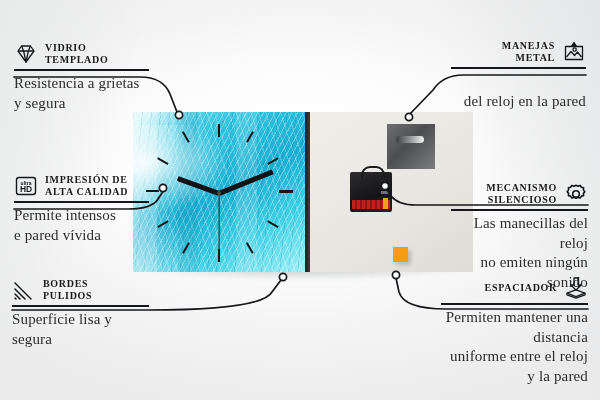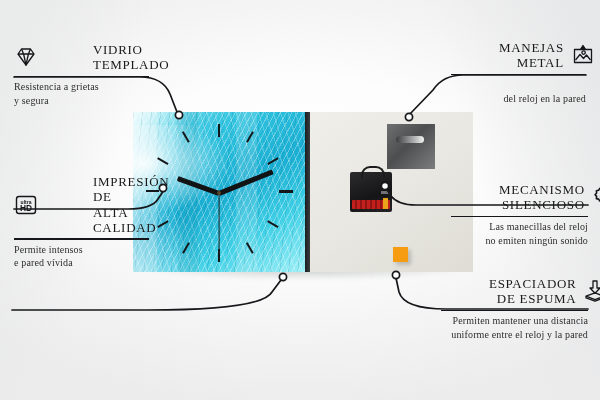--- a/index.html
+++ b/index.html
@@ -98,32 +98,32 @@
     position:absolute;left:140px;top:268px;width:330px;height:12px;
     background:radial-gradient(ellipse at 50% 0%, rgba(90,95,100,.33) 0%, rgba(90,95,100,0) 72%);
     filter:blur(2px);
   }
 
   
   .callout{position:absolute;}
   .co-head{display:flex;align-items:center;gap:7px;}
   .co-title{
     font-family:"Liberation Serif", serif;
-    font-size:13px;font-weight:400;letter-spacing:.7px;
-    color:#1a1a1a;line-height:1.18;text-transform:uppercase;margin-left:48px;
+    font-size:10px;font-weight:700;letter-spacing:.7px;
+    color:#1a1a1a;line-height:1.18;text-transform:uppercase;
   }
   .co-rule{height:1.6px;background:#15171a;margin-top:3px;}
   .co-sub{
     font-family:"Liberation Serif", serif;
-    font-size:10px;color:#2d2d2d;line-height:1.33;margin-top:3px;letter-spacing:.15px;
+    font-size:15px;color:#2d2d2d;line-height:1.33;margin-top:3px;letter-spacing:.15px;
   }
   .left .co-head{justify-content:flex-start;}
   .left .co-title{text-align:left;}
   .left .co-sub{text-align:left;}
-  .right .co-head{justify-content:space-between;}
+  .right .co-head{justify-content:flex-end;}
   .right .co-title{text-align:right;}
   .right .co-sub{text-align:right;}
 
   .ico{width:24px;height:24px;flex:0 0 24px;display:block;}
   .ico svg{display:block;width:24px;height:24px;}
 
   svg.conn{position:absolute;left:0;top:0;width:600px;height:400px;pointer-events:none;}
 </style>
 </head>
 <body>
@@ -222,20 +222,35 @@
           <text x="12" y="11" font-family="Liberation Sans, sans-serif" font-size="5" font-weight="700" text-anchor="middle" fill="#15171a">ultra</text>
           <text x="12" y="18.2" font-family="Liberation Sans, sans-serif" font-size="8.4" font-weight="700" text-anchor="middle" fill="#15171a">HD</text>
         </svg>
       </span>
       <span class="co-title"><span>IMPRESIÓN DE</span><br><span>ALTA CALIDAD</span></span>
     </div>
     <div class="co-rule" style="width:135px;"></div>
     <div class="co-sub"><span>Permite intensos</span><br><span>e pared vívida</span></div>
   </div>
 
+  <div class="callout left" style="left:12px;top:278px;width:137px;">
+    <div class="co-head">
+      <span class="ico">
+        <svg viewBox="0 0 24 24" stroke="#15171a" stroke-width="1.5" stroke-linecap="round">
+          <path d="M3 5 L19 21"></path>
+            <path d="M3 11 L13 21"></path>
+            <path d="M3 16 L8 21"></path>
+            <path d="M3 20 L4 21"></path>
+        </svg>
+      </span>
+      <span class="co-title"><span>BORDES</span><br><span>PULIDOS</span></span>
+    </div>
+    <div class="co-rule" style="width:137px;"></div>
+    <div class="co-sub"><span>Superficie lisa y segura</span></div>
+  </div>
 
   <div class="callout right" style="left:451px;top:40px;width:135px;">
     <div class="co-head">
       <span class="co-title"><span>MANEJAS</span><br><span>METAL</span></span>
       <span class="ico">
         <svg viewBox="0 0 24 24" fill="none" stroke="#15171a" stroke-width="1.3" stroke-linejoin="round">
           <path d="M12 2.5 L14.3 6 H9.7 Z" fill="#15171a"></path>
           <rect x="3.5" y="6.5" width="17" height="13"></rect>
           <path d="M4.5 17 L9 11.5 L12.5 15.5 L15.5 12 L19.5 17"></path>
           <circle cx="12.6" cy="9.6" r="1.7"></circle>
@@ -255,21 +270,21 @@
           <circle cx="12" cy="12" r="3.3"></circle>
         </svg>
       </span>
     </div>
     <div class="co-rule" style="width:137px;margin-left:auto;"></div>
     <div class="co-sub"><span>Las manecillas del reloj</span><br><span>no emiten ningún sonido</span></div>
   </div>
 
   <div class="callout right" style="left:441px;top:276px;width:147px;">
     <div class="co-head">
-      <span class="co-title"><span>ESPACIADOR</span><br><span>DE ESPUMA</span></span>
+      <span class="co-title"><span>ESPACIADOR</span><br></span>
       <span class="ico">
         <svg viewBox="0 0 24 24" fill="none" stroke="#15171a" stroke-width="1.3" stroke-linejoin="round">
           <path d="M10 2 H14 V9 H17 L12 14.2 L7 9 H10 Z"></path>
           <path d="M12 13.8 L21 17.2 L12 20.6 L3 17.2 Z"></path>
           <path d="M3 17.2 v1.6 L12 22.2 L21 18.8 v-1.6"></path>
         </svg>
       </span>
     </div>
     <div class="co-rule" style="width:147px;margin-left:auto;"></div>
     <div class="co-sub"><span>Permiten mantener una distancia</span><br><span>uniforme entre el reloj y la pared</span></div>

